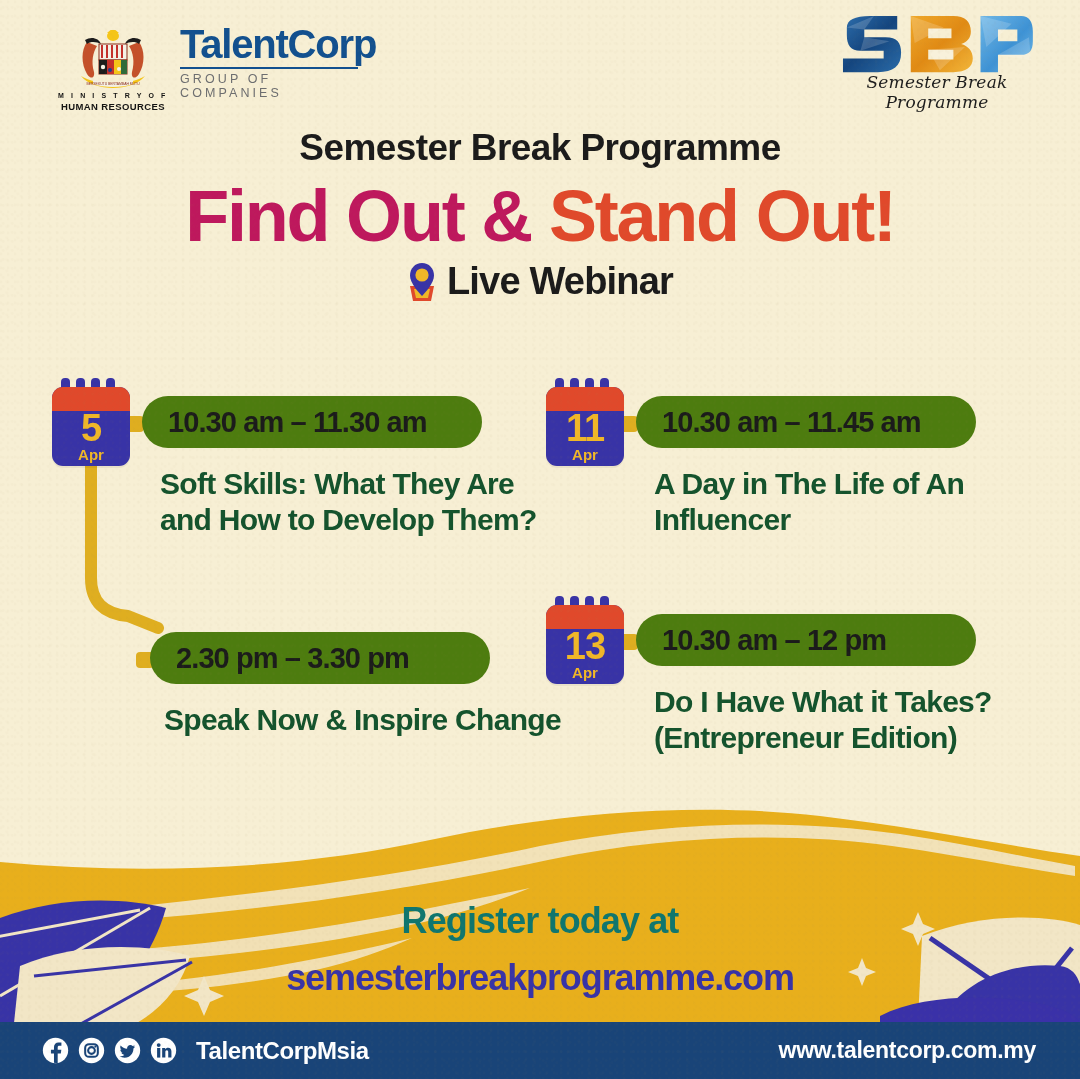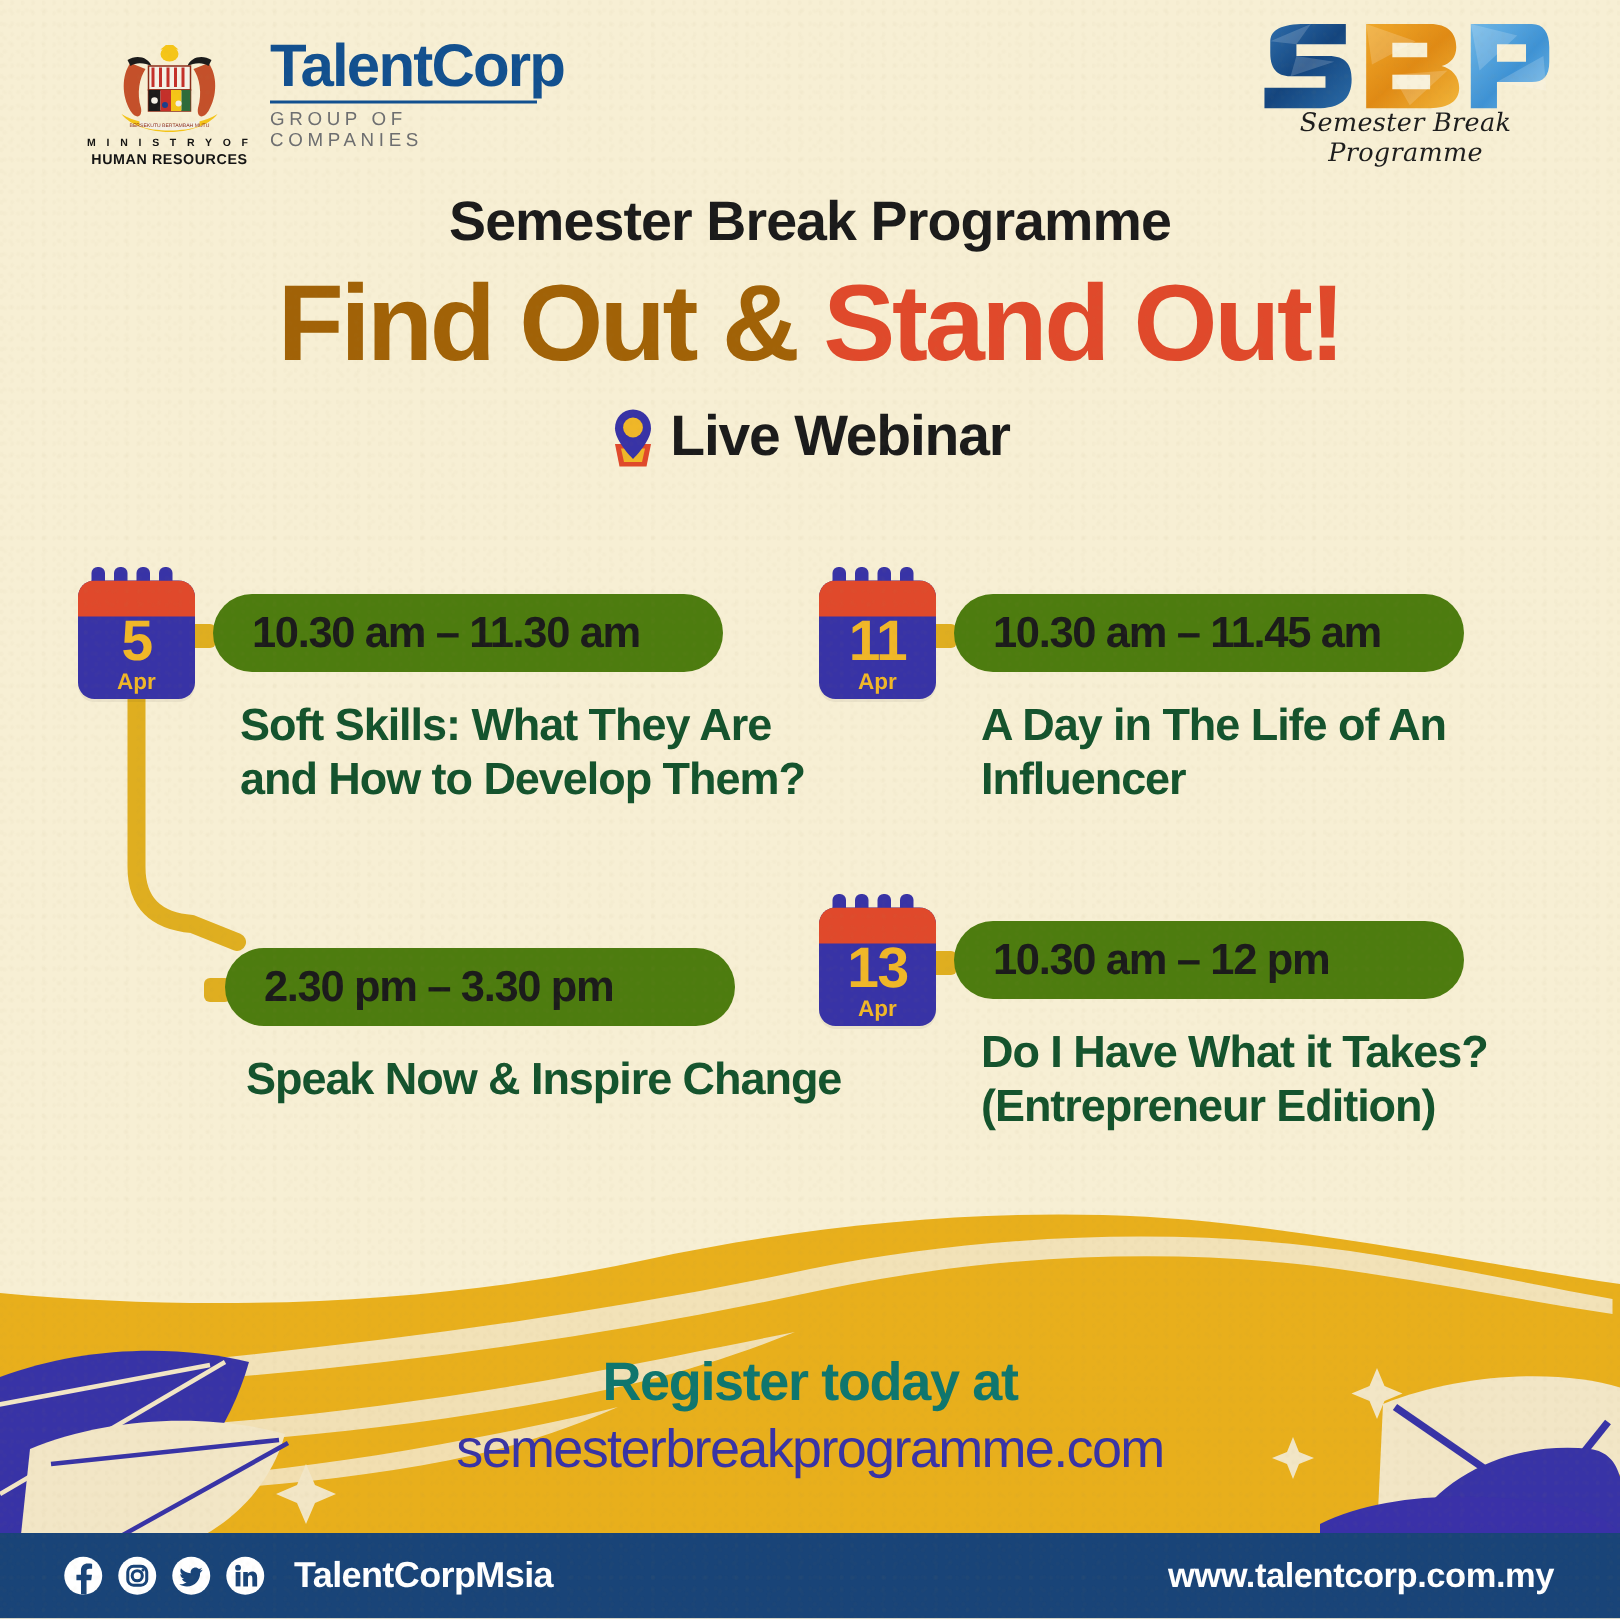--- a/index.html
+++ b/index.html
@@ -36,23 +36,23 @@
 
   .sbp{position:absolute;right:38px;top:14px;width:210px;height:96px;}
   .sbp-letters{display:flex;align-items:flex-end;gap:2px;height:62px;justify-content:center;}
   .sbp-script{font-family:"DejaVu Serif", serif;font-style:italic;font-size:17px;color:#1d1d1d;
               text-align:center;margin-top:-4px;letter-spacing:.2px;}
 
   
   .titleblock{position:absolute;top:128px;left:0;width:1080px;text-align:center;z-index:10;}
   .t-pre{font-size:37px;font-weight:bold;color:#1b1b1b;letter-spacing:-.6px;line-height:1.1;}
   .t-main{font-size:72px;font-weight:bold;letter-spacing:-2.2px;line-height:1.16;margin-top:6px;}
-  .t-blue{color:#a16207;text-align:center;}
+  .t-blue{color:#be185d;text-align:center;}
   .t-red{color:#E0492B;}
-  .t-live{font-size:38px;font-weight:bold;color:#1b1b1b;margin-top:12px;letter-spacing:-.8px;
+  .t-live{font-size:38px;font-weight:bold;color:#1b1b1b;margin-top:2px;letter-spacing:-.8px;
           display:flex;align-items:center;justify-content:center;gap:10px;}
 
   
   .sessions{position:absolute;top:378px;left:0;width:1080px;height:440px;z-index:12;}
   .col{position:absolute;width:500px;}
   .col-l{left:52px;}
   .col-r{left:546px;}
   .sess{position:relative;}
   .cal{position:absolute;left:0;top:0;width:78px;height:88px;z-index:3;}
   .cal-rings{position:absolute;top:0;left:9px;width:60px;height:16px;display:flex;gap:6px;}
@@ -71,21 +71,21 @@
   .pill span{font-size:29px;font-weight:bold;color:#1b1b1b;letter-spacing:-.9px;white-space:nowrap;}
   .stitle{position:absolute;left:108px;top:88px;width:400px;font-size:30px;font-weight:bold;
           color:#14532d;line-height:1.2;letter-spacing:-.7px;}
 
   .connector{position:absolute;left:52px;top:378px;width:300px;height:300px;z-index:2;}
 
   
   .wave{position:absolute;left:0;top:790px;width:1080px;height:250px;z-index:8;}
   .cta{position:absolute;left:0;top:900px;width:1080px;text-align:center;z-index:14;}
   .cta-1{font-size:36px;font-weight:bold;color:#0f766e;letter-spacing:-.9px;line-height:1.15;}
-  .cta-2{font-size:36px;font-weight:normal;color:#3833A6;letter-spacing:-1.1px;line-height:1.25;margin-top:2px;}
+  .cta-2{font-size:36px;font-weight:bold;color:#3833A6;letter-spacing:-1.1px;line-height:1.25;margin-top:14px;}
 
   
   .footer{position:absolute;left:0;bottom:0;width:1080px;height:57px;background:#194478;z-index:20;
           display:flex;align-items:center;}
   .f-left{display:flex;align-items:center;gap:11px;margin-left:42px;}
   .f-social{display:flex;align-items:center;gap:9px;}
   .f-handle{font-size:24px;font-weight:bold;color:#fff;letter-spacing:-.4px;margin-left:8px;}
   .f-web{position:absolute;right:44px;font-size:23px;font-weight:bold;color:#fff;letter-spacing:-.3px;}
   .ico{width:27px;height:27px;display:block;}
 </style>

